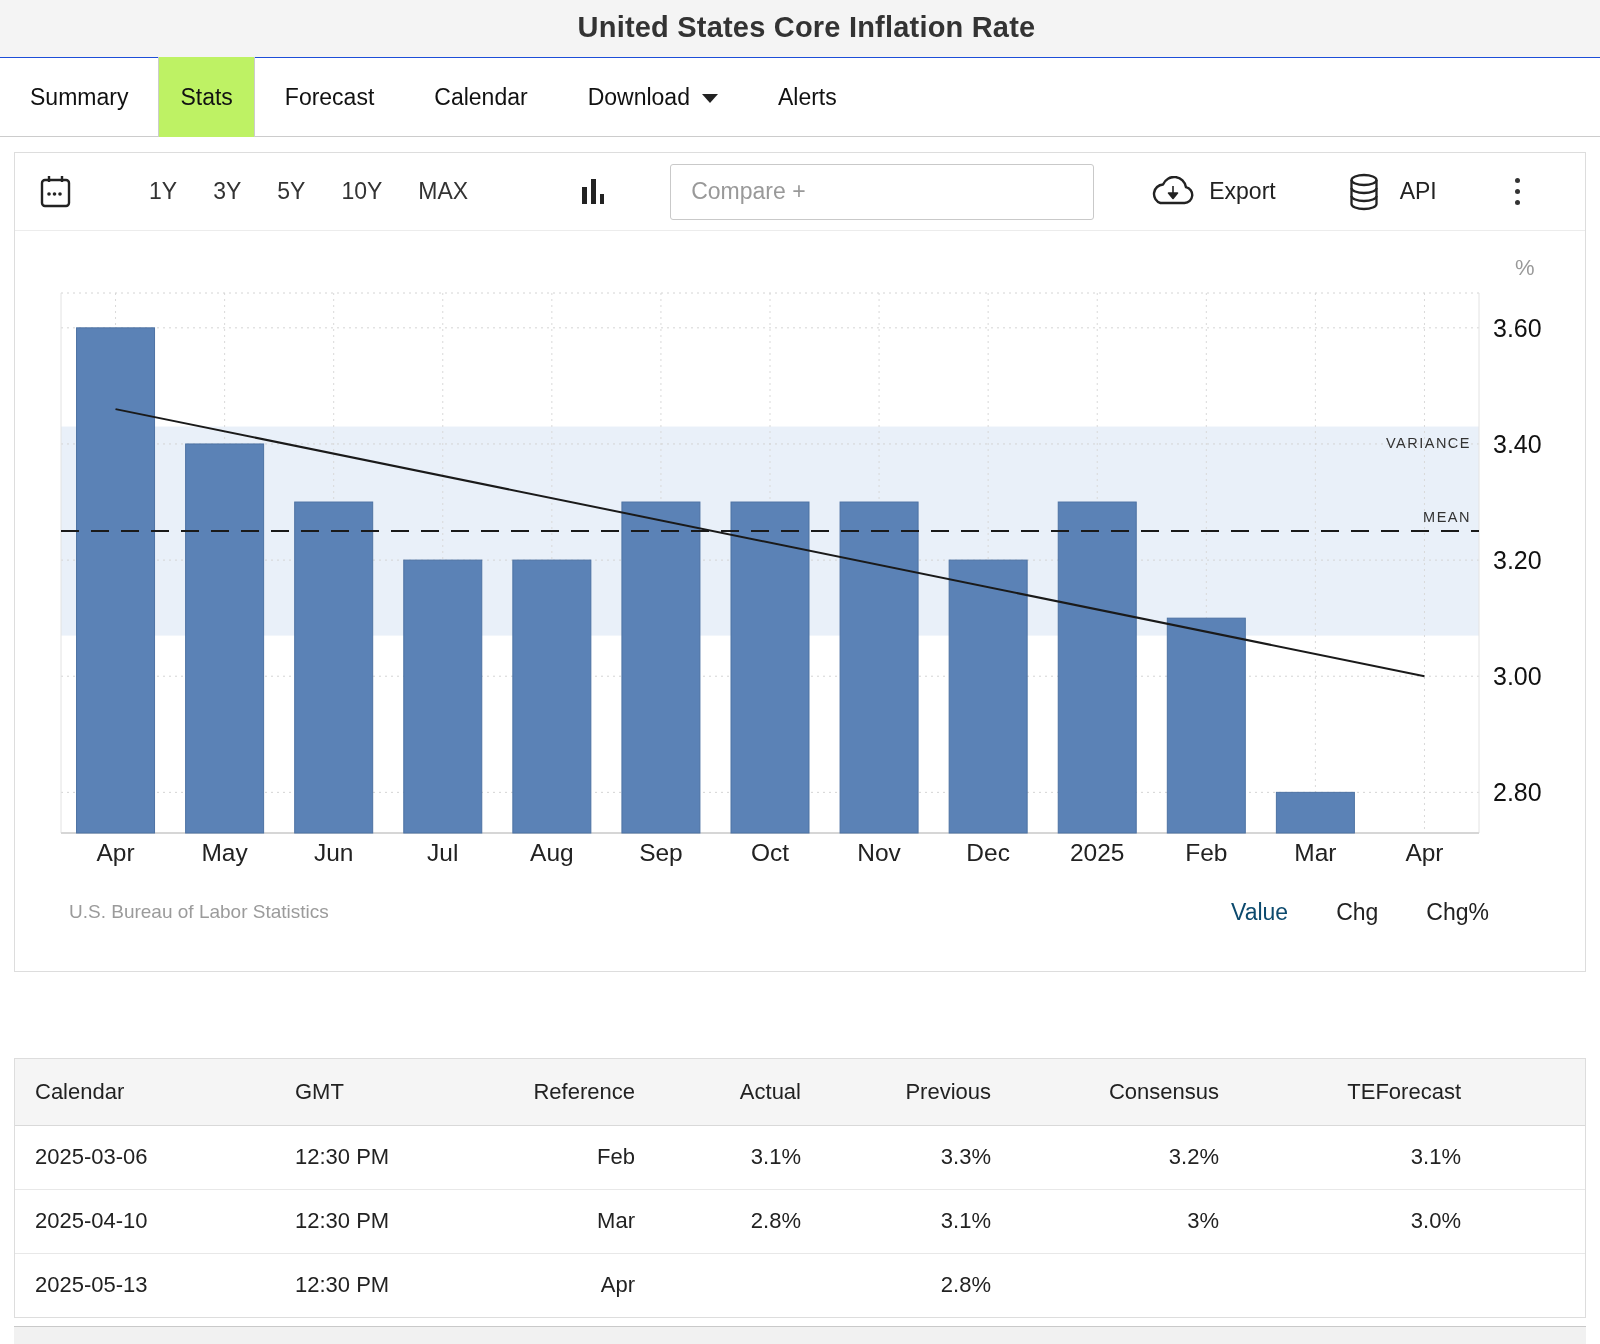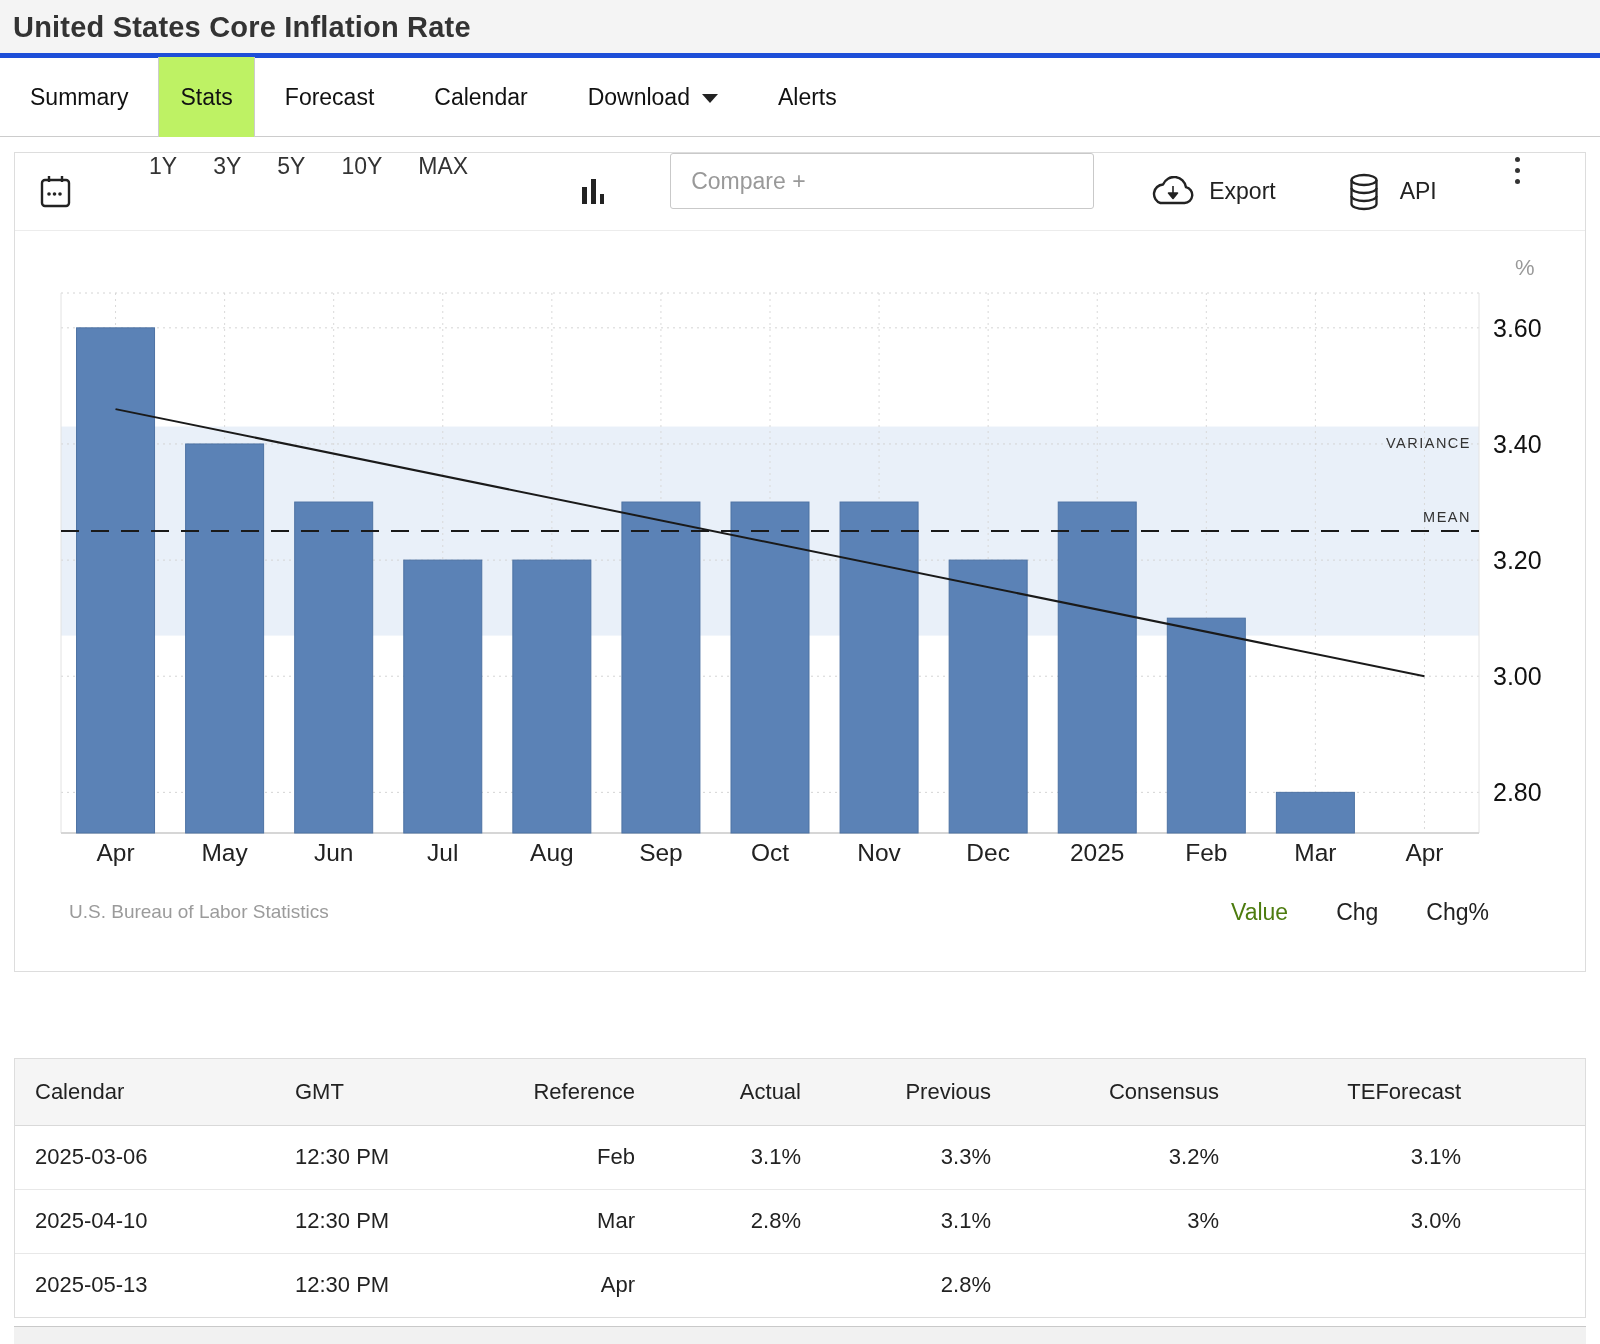--- a/index.html
+++ b/index.html
@@ -5,21 +5,21 @@
   * { box-sizing: border-box; }
   html,body { margin:0; padding:0; }
   body {
     width:1600px; height:1344px; overflow:hidden;
     background:#fff; font-family:"Liberation Sans", sans-serif; color:#222;
     position:relative;
   }
   
   .page-header {
     position:absolute; left:0; top:0; width:1600px; height:58px;
-    background:#f4f4f4; border-bottom:5px solid #1d4ed8;
+    background:#f4f4f4; border-bottom:1px solid #1d4ed8;text-align:center;
   }
   .page-title {
     font-size:29px; font-weight:bold; color:#333;
     line-height:54px; padding-left:13px; margin:0; letter-spacing:0.2px;
   }
   
   .tab-bar {
     position:absolute; left:0; top:58px; width:1600px; height:79px;
     background:#fff; border-bottom:1px solid #ccc;
     display:flex; align-items:stretch;
@@ -37,21 +37,21 @@
     border-left:8px solid transparent; border-right:8px solid transparent;
     border-top:9px solid #222;
   }
   
   .card { position:absolute; left:14px; width:1572px; background:#fff; border:1px solid #ddd; }
   .chart-card { top:152px; height:820px; }
   .table-card { top:1058px; }
   
   .toolbar {
     position:relative; z-index:3; height:78px; border-bottom:1px solid #ececec;
-    display:flex; padding-left:24px; background:#fff;
+    display:flex; align-items:center; padding-left:24px; background:#fff;
   }
   .tb-icon { flex:none; display:flex; align-items:center; }
   .ranges { display:flex; margin-left:76px; }
   .range { font-size:23px; color:#333; margin-right:36px; cursor:pointer; }
   .charttype-icon { margin-left:76px; }
   .compare-input {
     margin-left:62px; width:424px; height:56px; border:1px solid #c9c9c9; border-radius:3px;
     font-size:23px; color:#333; padding:0 8px 0 20px; outline:none;
     font-family:"Liberation Sans", sans-serif; background:#fff;
   }
@@ -65,21 +65,21 @@
   #chart-svg { position:absolute; left:0; top:0; z-index:1; }
   .chart-source {
     position:absolute; left:54px; top:748px; z-index:2;
     font-size:19px; color:#9b9b9b;
   }
   .series-links {
     position:absolute; right:96px; top:746px; z-index:2;
     display:flex; gap:48px; font-size:23px;
   }
   .series-link { color:#222; cursor:pointer; }
-  .series-link.active { color:#4d7c0f; }
+  .series-link.active { color:#0c4a6e; }
   
   .cal-table { width:100%; border-collapse:collapse; table-layout:fixed; font-size:22px; }
   .cal-table th {
     background:#f5f5f5; font-weight:normal; color:#222; height:66px;
     border-bottom:1px solid #d9d9d9;
   }
   .cal-table td { height:64px; color:#222; }
   .cal-table tr + tr td { border-top:1px solid #e8e8e8; }
   .cal-table th, .cal-table td { padding:0 20px; white-space:nowrap; }
   .col-l { text-align:left; }

